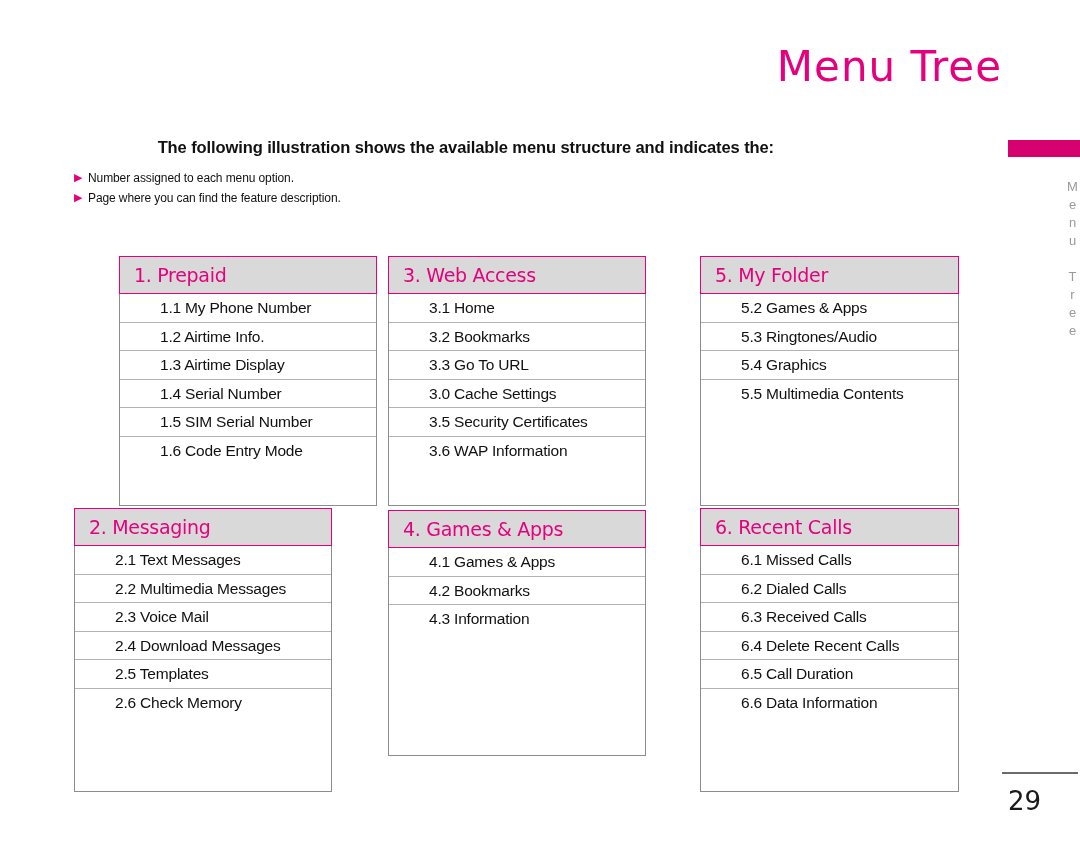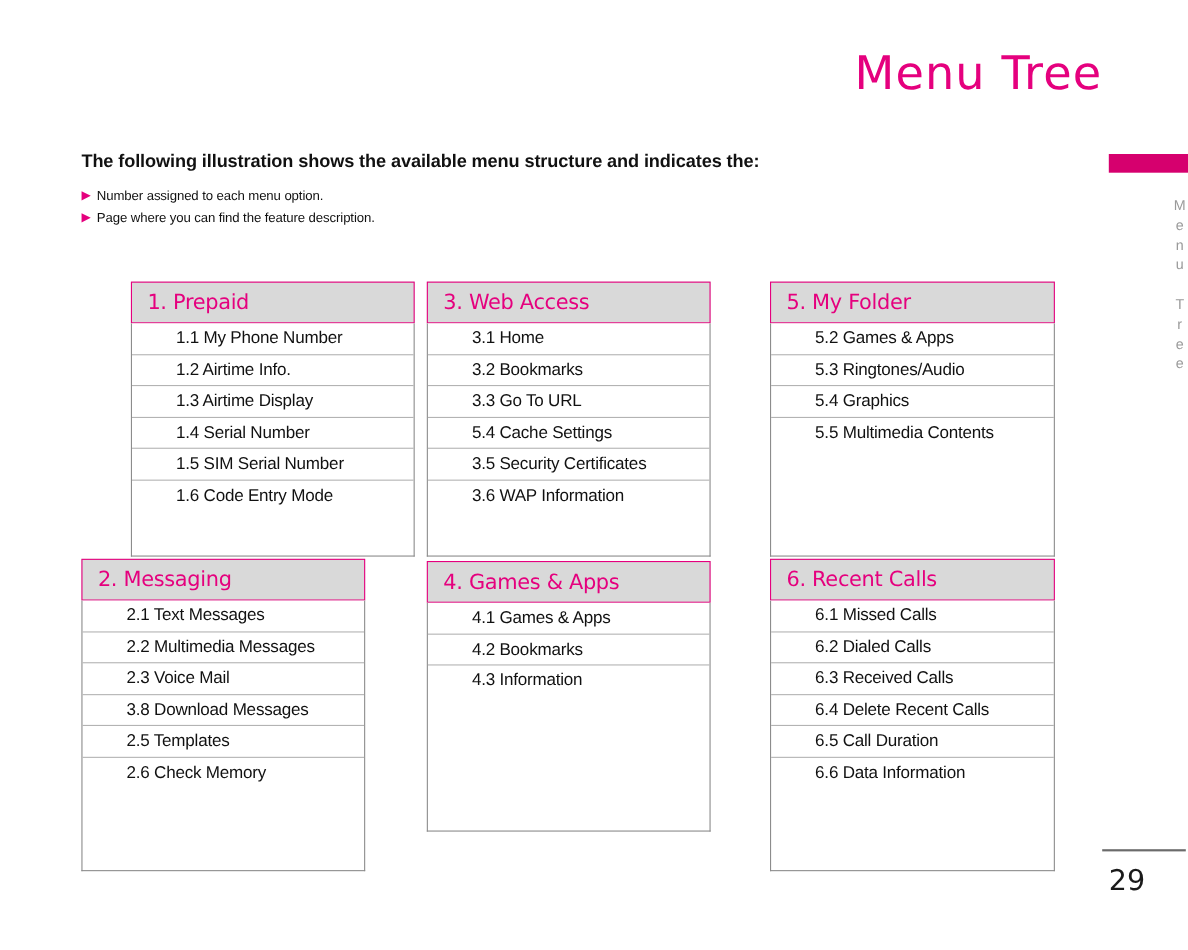--- a/index.html
+++ b/index.html
@@ -34,20 +34,21 @@
     top: 138px;
     width: 700px;
   }
   #intro-heading {
     font-size: 16.5px;
     font-weight: bold;
     color: #111111;
     letter-spacing: -0.1px;
     margin-bottom: 14px;
     white-space: nowrap;
+    text-align: right;
   }
   .bullet-row {
     display: flex;
     align-items: baseline;
     margin-bottom: 6px;
   }
   .bullet-arrow {
     width: 14px;
     flex: 0 0 14px;
     color: #e5007e;
@@ -209,33 +210,33 @@
       <div class="table-row">1.6 Code Entry Mode</div>
     </div>
   </div>
 
   <div class="menu-table col-1 bot-1">
     <div class="table-header">2. Messaging</div>
     <div class="table-body body-bot-1">
       <div class="table-row">2.1 Text Messages</div>
       <div class="table-row">2.2 Multimedia Messages</div>
       <div class="table-row">2.3 Voice Mail</div>
-      <div class="table-row">3.8 Download Messages</div>
+      <div class="table-row">2.4 Download Messages</div>
       <div class="table-row">2.5 Templates</div>
       <div class="table-row">2.6 Check Memory</div>
     </div>
   </div>
 
   <div class="menu-table col-2 top-2">
     <div class="table-header">3. Web Access</div>
     <div class="table-body body-top-2">
       <div class="table-row">3.1 Home</div>
       <div class="table-row">3.2 Bookmarks</div>
       <div class="table-row">3.3 Go To URL</div>
-      <div class="table-row">5.4 Cache Settings</div>
+      <div class="table-row">3.0 Cache Settings</div>
       <div class="table-row">3.5 Security Certificates</div>
       <div class="table-row">3.6 WAP Information</div>
     </div>
   </div>
 
   <div class="menu-table col-2 bot-2">
     <div class="table-header">4. Games &amp; Apps</div>
     <div class="table-body body-bot-2">
       <div class="table-row">4.1 Games &amp; Apps</div>
       <div class="table-row">4.2 Bookmarks</div>

